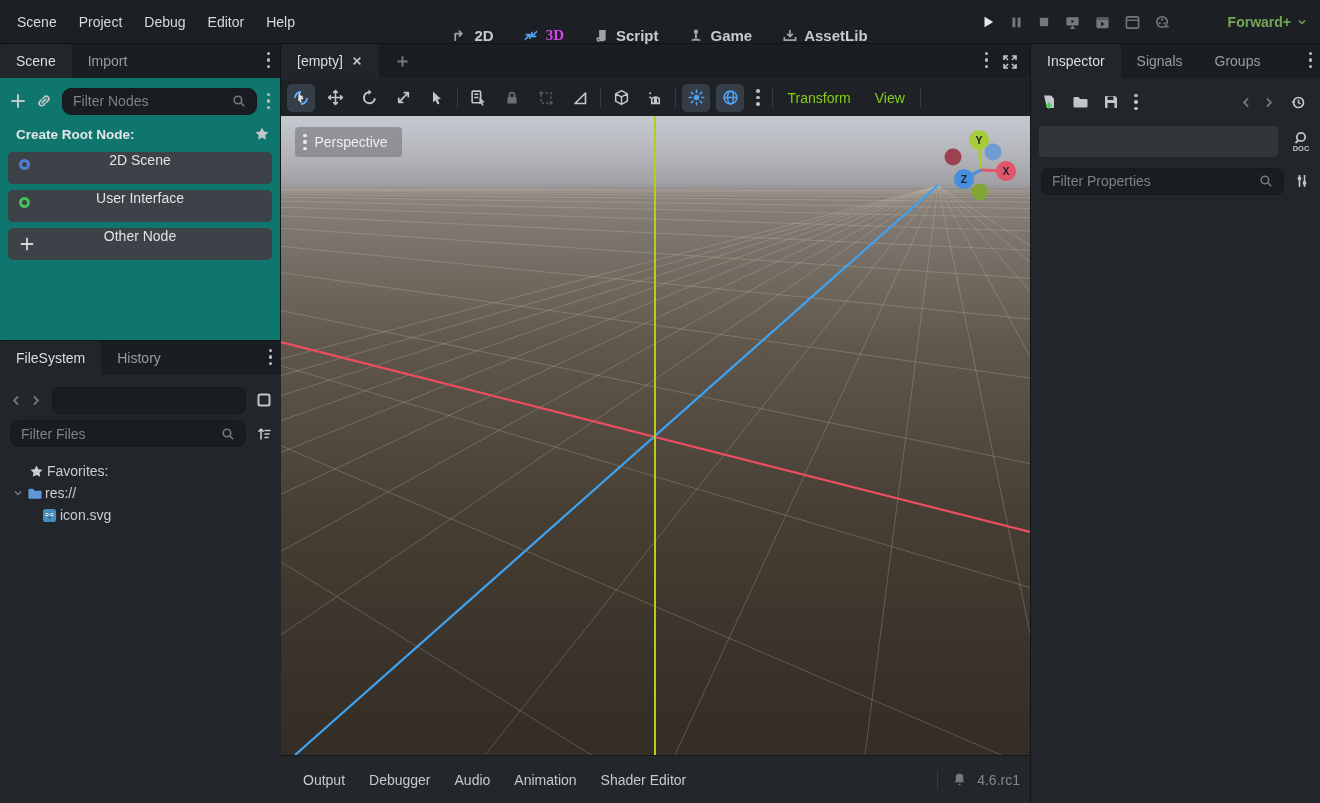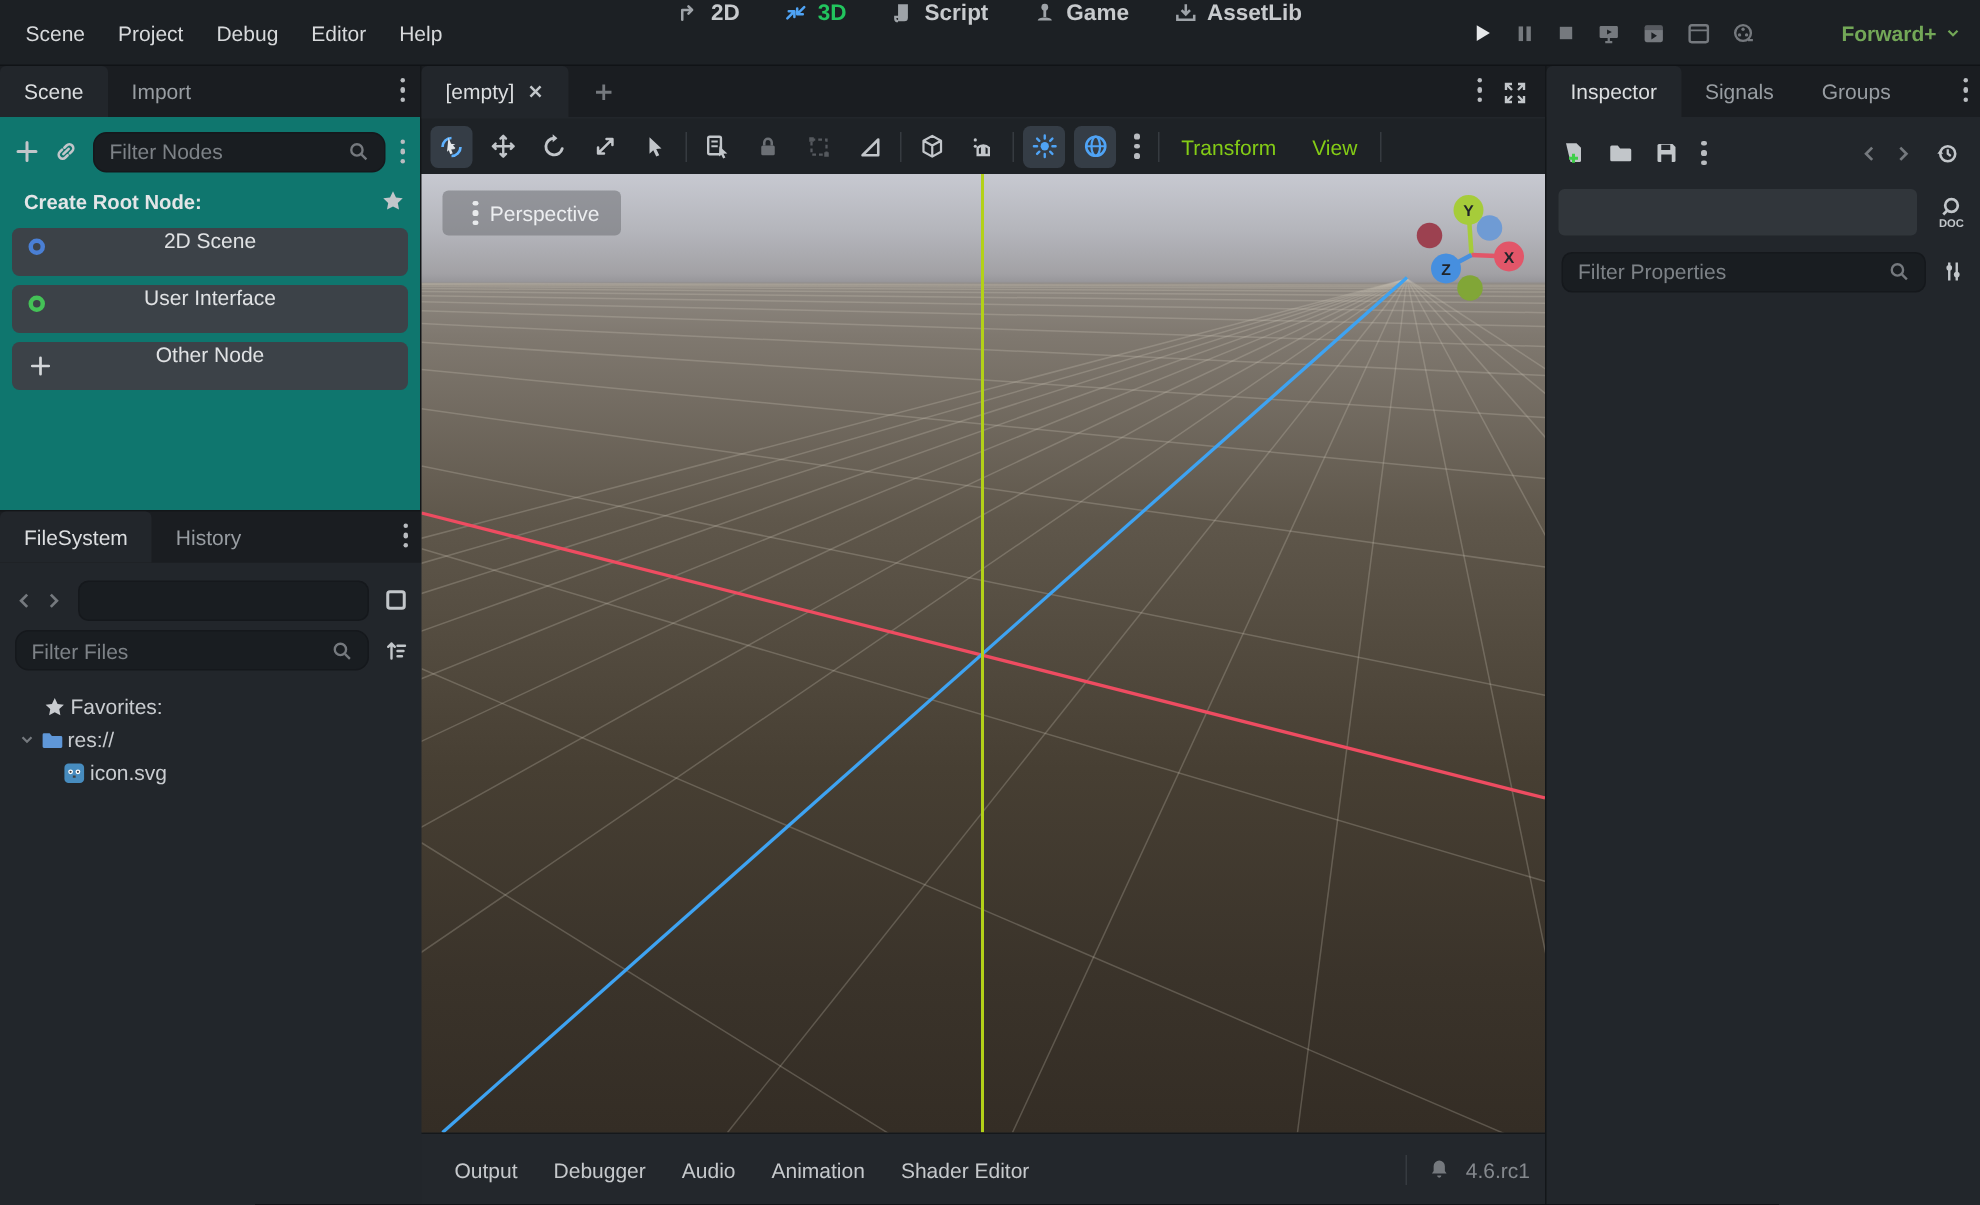--- a/index.html
+++ b/index.html
@@ -8,23 +8,23 @@
     position:relative; width:1320px; height:803px; overflow:hidden;
     background:#131619; font-family:"Liberation Sans", sans-serif;
     color:#d5d8da; font-size:14px; -webkit-font-smoothing:antialiased;
   }
   .abs { position:absolute; }
   .row { display:flex; align-items:center; }
 
   
   #topbar { left:0; top:0; width:1320px; height:44px; background:#1c2024; border-bottom:1px solid #101316; }
   .menu-item { padding:0 11px; height:44px; display:flex; align-items:center; color:#d7d9db; cursor:default; }
-  #workspaces { left:50%; top:0; transform:translateX(-50%); height:44px; display:flex; gap:30px; align-items:flex-start; }
+  #workspaces { left:50%; top:0; transform:translateX(-50%); height:44px; display:flex; gap:30px; align-items:flex-end; }
   .ws { display:flex; gap:7px; align-items:center; font-weight:700; font-size:15px; color:#c7cacd; }
-  .ws.active { color:#22c55e; }
+  .ws.active { color:#d946ef;font-family:Liberation Serif, serif; }
   .ws .icn { color:#9ea3a8; }
   .ws.active .icn { color:#4fa3f5; }
   #playback { right:150px; top:0; height:44px; display:flex; gap:15px; align-items:center; color:#a9adb1; }
   #renderer { right:12px; top:0; height:44px; display:flex; gap:5px; align-items:center; color:#73a857; font-weight:700; }
 
   
   .tabstrip { height:34px; background:#1a1d21; display:flex; align-items:flex-end; }
   .tab { height:34px; padding:0 16px; display:flex; align-items:center; gap:8px; color:#989da2; font-size:14px; }
   .tab.active { background:#22262b; color:#dcdee0; border-radius:4px 4px 0 0; }
   .input {
@@ -56,21 +56,21 @@
   
   #center { left:281px; top:44px; width:749px; height:759px; }
   #scene-tabs { width:749px; }
   #vtoolbar { height:38px; background:#1e2226; display:flex; align-items:center; gap:6px; padding:0 6px; border-top:1px solid #22262b; }
   .tbtn { width:28px; height:28px; border-radius:5px; display:flex; align-items:center; justify-content:center; }
   .tbtn.active { background:#353d46; }
   .vmenu { padding:0 9px; color:#84cc16; }
   #viewport { position:relative; width:749px; height:639px; overflow:hidden;
     background:linear-gradient(180deg,#c7c9d1 0%,#b4b5bb 6%,#a2a1a5 10.4%,#98979b 11.2%,#8e8881 11.5%,#7f786f 17%,#5f574b 36%,#473f33 62%,#3a332a 84%,#342d25 100%);
   }
-  #persp-btn { left:14px; top:11px; height:30px; padding:0 14px 0 20px; background:rgba(118,119,124,0.62);
+  #persp-btn { left:14px; top:11px; height:30px; padding:0 14px 0 8px; background:rgba(118,119,124,0.62);
     border-radius:4px; display:flex; align-items:center; gap:8px; color:#eceef0; font-size:14px; }
   #persp-btn .kebab-dots i { background:#e8eaec; }
   #bottombar { height:48px; background:#23272c; border-top:1px solid #15181b; display:flex; align-items:center; padding:0 10px; }
   .bbtn { padding:0 12px; height:48px; display:flex; align-items:center; color:#c6c9cc; }
   #version { color:#85898e; margin-left:10px; }
 
   
   #inspector { left:1031px; top:44px; width:289px; height:759px; }
   #inspector .body { background:#22262b; height:725px; padding-top:8px; }
   .name-field { margin:8px 42px 0 8px; height:31px; background:#31363b; border-radius:4px; }

